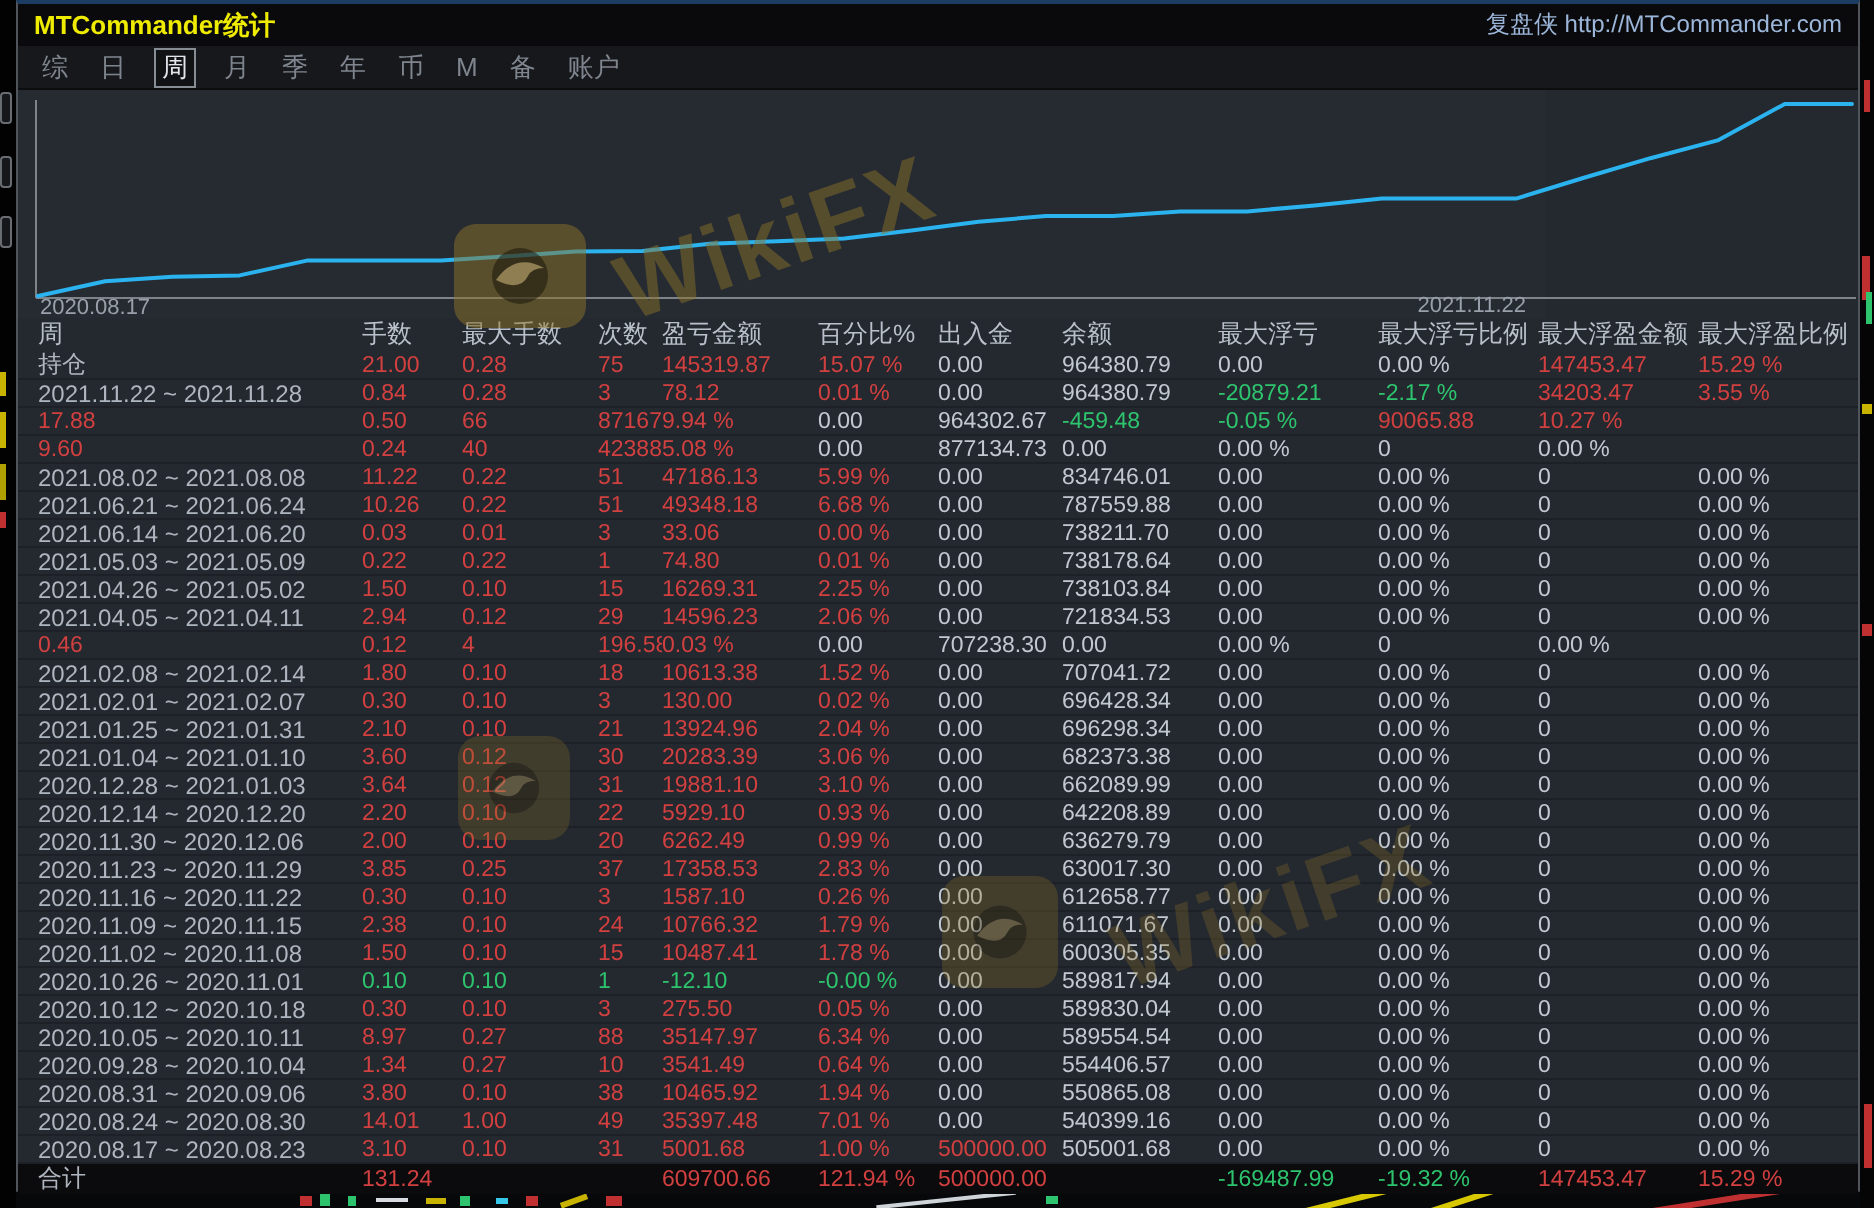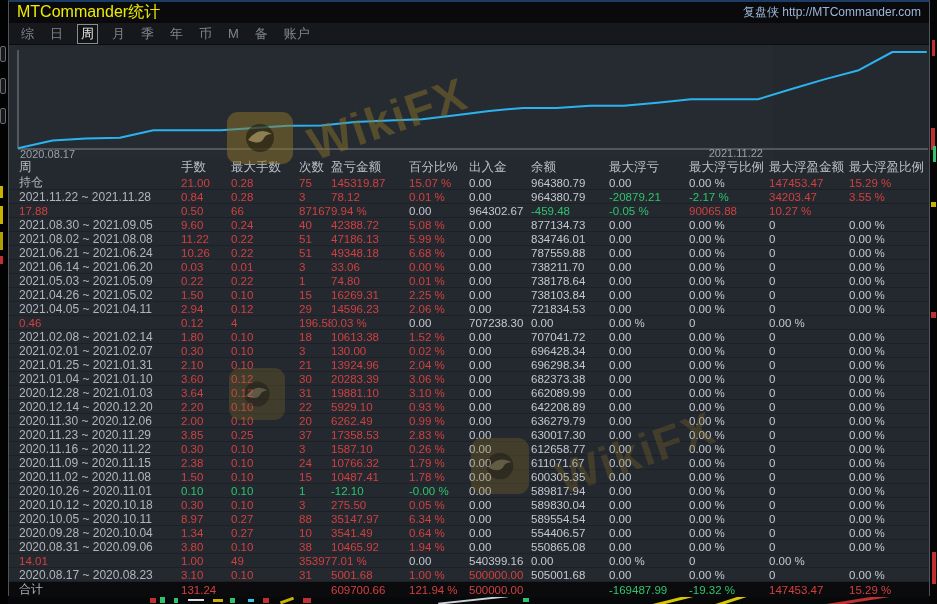--- a/index.html
+++ b/index.html
@@ -20,21 +20,21 @@
   .frag{position:absolute;}
   .mini-box{position:absolute;left:0;width:6px;height:16px;border:1px solid #686d73;border-radius:2px;background:#15171a;}
 
   
   .window{position:absolute;left:8px;top:0;width:922px;height:596px;
     border-top:2px solid #1c3c63;border-left:1px solid var(--border);
     border-right:1px solid var(--border);border-bottom:1px solid #34383e;
     background:var(--table_bg);}
   .titlebar{position:absolute;left:0;top:0;width:920px;height:21px;background:var(--titlebar_bg);
     display:flex;align-items:center;justify-content:space-between;padding:0 8px;}
-  .title{color:var(--title_yellow);font-size:16px;font-weight:normal;}
+  .title{color:var(--title_yellow);font-size:13px;font-weight:bold;}
   .brand{color:var(--brand_blue);font-size:12px;}
   .menubar{position:absolute;left:0;top:21px;width:920px;height:22px;background:var(--menubar_bg);
     display:flex;align-items:center;gap:12px;padding-left:10px;border-bottom:1px solid #0c0d0f;}
   .mi{color:#7f858e;font-size:13px;padding:0 2px;cursor:default;}
   .mi.sel{color:#e2e6ea;border:1px solid #878d95;background:#101214;padding:0 3px;}
 
   
   .chart-panel{position:absolute;left:0;top:43px;width:764px;height:114px;background:var(--chart_bg);}
   .axis-label{position:absolute;color:#99a0a9;font-size:11px;}
   .axis-label.l{left:11px;top:103px;}
@@ -180,21 +180,20 @@
             <span class="tcell c-red">87167.94</span>
             <span class="tcell c-red">9.94 %</span>
             <span class="tcell c-gray">0.00</span>
             <span class="tcell c-gray">964302.67</span>
             <span class="tcell c-green">-459.48</span>
             <span class="tcell c-green">-0.05 %</span>
             <span class="tcell c-red">90065.88</span>
             <span class="tcell c-red">10.27 %</span>
           </div>
           <div class="trow">
-            <span class="tcell c-date">2021.08.30 ~ 2021.09.05</span>
             <span class="tcell c-red">9.60</span>
             <span class="tcell c-red">0.24</span>
             <span class="tcell c-red">40</span>
             <span class="tcell c-red">42388.72</span>
             <span class="tcell c-red">5.08 %</span>
             <span class="tcell c-gray">0.00</span>
             <span class="tcell c-gray">877134.73</span>
             <span class="tcell c-gray">0.00</span>
             <span class="tcell c-gray">0.00 %</span>
             <span class="tcell c-gray">0</span>
@@ -515,20 +514,21 @@
             <span class="tcell c-red">10465.92</span>
             <span class="tcell c-red">1.94 %</span>
             <span class="tcell c-gray">0.00</span>
             <span class="tcell c-gray">550865.08</span>
             <span class="tcell c-gray">0.00</span>
             <span class="tcell c-gray">0.00 %</span>
             <span class="tcell c-gray">0</span>
             <span class="tcell c-gray">0.00 %</span>
           </div>
           <div class="trow">
+            <span class="tcell c-date">2020.08.24 ~ 2020.08.30</span>
             <span class="tcell c-red">14.01</span>
             <span class="tcell c-red">1.00</span>
             <span class="tcell c-red">49</span>
             <span class="tcell c-red">35397.48</span>
             <span class="tcell c-red">7.01 %</span>
             <span class="tcell c-gray">0.00</span>
             <span class="tcell c-gray">540399.16</span>
             <span class="tcell c-gray">0.00</span>
             <span class="tcell c-gray">0.00 %</span>
             <span class="tcell c-gray">0</span>

